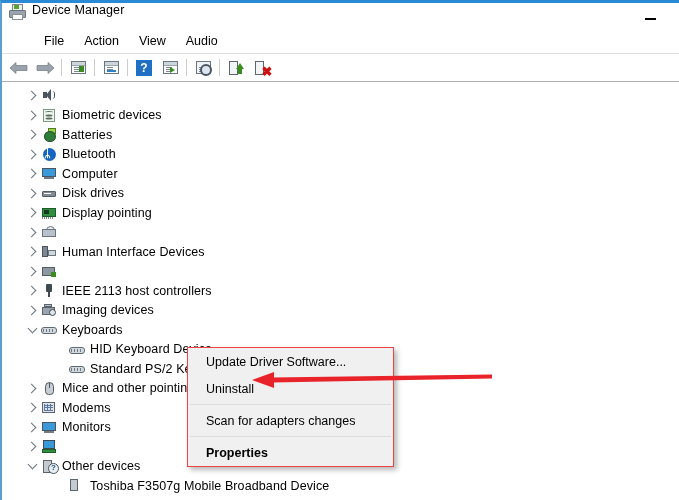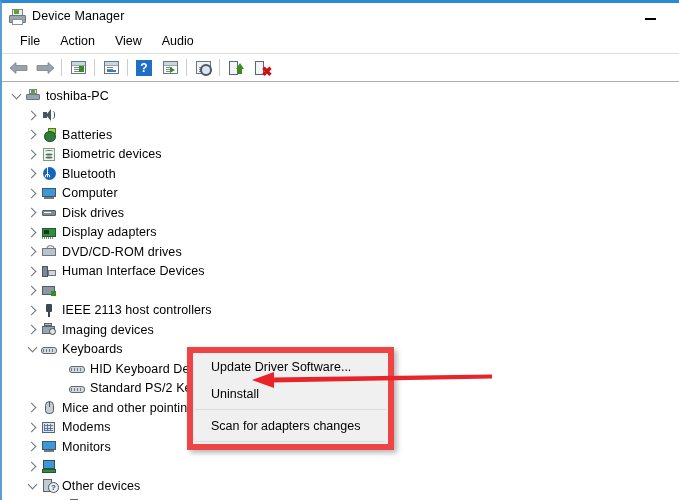--- a/index.html
+++ b/index.html
@@ -25,21 +25,21 @@
     border-top: 3px solid #2a8ad4;
     border-left: 2px solid #5a9fd4;
     box-sizing: border-box;
   }
   
   #titlebar {
     position: relative;
     height: 25px;
     background: #ffffff;
     display: flex;
-    align-items: center;
+    align-items: flex-start;
     padding-left: 6px;
   }
   #title-icon {
     width: 18px; height: 16px;
     position: relative;
     margin-right: 6px;
     flex: none;
   }
   .printer-body {
     position: absolute;
@@ -86,22 +86,22 @@
     width: 11px; height: 2px;
     background: #000000;
     display: block;
     margin-top: 6px;
   }
   
   #menubar {
     height: 25px;
     display: flex;
     align-items: center;
-    padding-left: 8px;
     background: #ffffff;
+    margin-left: 32px;
   }
   .menu-item {
     font-size: 12.5px;
     color: #000000;
     padding: 2px 10px;
     cursor: default;
   }
   #menu-sep {
     height: 1px;
     background: #dfdfdf;
@@ -531,21 +531,21 @@
   .ic-pc .pcm-green {
     position: absolute; left: 6px; top: 2px;
     width: 4px; height: 3px; background: #5aa52b;
   }
   
   #ctxmenu {
     position: absolute;
     left: 185px; top: 344px;
     width: 207px;
     background: #f0f0f0;
-    border: 6px solid #ef4444;
+    border: 1px solid #ef4444;
     box-shadow: 3px 3px 5px rgba(0,0,0,0.28);
     z-index: 50;
     box-sizing: border-box;
   }
   .ctx-item {
     height: 27px;
     display: flex;
     align-items: center;
     padding-left: 18px;
     font-size: 12.5px;
@@ -646,68 +646,55 @@
     <div class="tb-btn">
       <span class="door-icon">
         <span class="door-frame"></span>
         <span class="redx">✖</span>
       </span>
     </div>
   </div>
   <div id="toolbar-sep"></div>
 
   <div id="tree">
-      <div class="row lvl0">
-        <span class="twisty">
-          <span class="chev expanded"></span>
-        </span>
-        <span class="ticon">
-          <span class="ic ic-pc">
-            <span class="pcm-top"></span>
-            <span class="pcm-green"></span>
-            <span class="pcm-body"></span>
-          </span>
-        </span>
-        <span class="label">toshiba-PC</span>
-      </div>
       <div class="row lvl1">
         <span class="twisty">
           <span class="chev collapsed"></span>
         </span>
         <span class="ticon">
           <span class="ic ic-speaker">
             <span class="sp-body"></span>
             <span class="sp-cone"></span>
             <span class="sp-wave"></span>
           </span>
         </span>
       </div>
       <div class="row lvl1">
         <span class="twisty">
           <span class="chev collapsed"></span>
         </span>
         <span class="ticon">
+          <span class="ic ic-bio">
+            <span class="bio-box"></span>
+            <span class="bio-l"></span>
+          </span>
+        </span>
+        <span class="label">Biometric devices</span>
+      </div>
+      <div class="row lvl1">
+        <span class="twisty">
+          <span class="chev collapsed"></span>
+        </span>
+        <span class="ticon">
           <span class="ic ic-battery">
             <span class="bt-top"></span>
             <span class="bt-round"></span>
           </span>
         </span>
         <span class="label">Batteries</span>
-      </div>
-      <div class="row lvl1">
-        <span class="twisty">
-          <span class="chev collapsed"></span>
-        </span>
-        <span class="ticon">
-          <span class="ic ic-bio">
-            <span class="bio-box"></span>
-            <span class="bio-l"></span>
-          </span>
-        </span>
-        <span class="label">Biometric devices</span>
       </div>
       <div class="row lvl1">
         <span class="twisty">
           <span class="chev collapsed"></span>
         </span>
         <span class="ticon">
           <span class="ic ic-bt">
             <span class="bt-circle"></span>
             <span class="bt-rune">ᛦ</span>
           </span>
@@ -742,33 +729,32 @@
         <span class="twisty">
           <span class="chev collapsed"></span>
         </span>
         <span class="ticon">
           <span class="ic ic-display">
             <span class="dp-card"></span>
             <span class="dp-chip"></span>
             <span class="dp-pins"></span>
           </span>
         </span>
-        <span class="label">Display adapters</span>
+        <span class="label">Display pointing</span>
       </div>
       <div class="row lvl1">
         <span class="twisty">
           <span class="chev collapsed"></span>
         </span>
         <span class="ticon">
           <span class="ic ic-dvd">
             <span class="dv-disc"></span>
             <span class="dv-body"></span>
           </span>
         </span>
-        <span class="label">DVD/CD-ROM drives</span>
       </div>
       <div class="row lvl1">
         <span class="twisty">
           <span class="chev collapsed"></span>
         </span>
         <span class="ticon">
           <span class="ic ic-hid">
             <span class="hd-box"></span>
             <span class="hd-kb"></span>
           </span>
@@ -913,20 +899,21 @@
         <span class="label">Toshiba F3507g Mobile Broadband Device</span>
       </div>
     </div>
 
   <div id="ctxmenu">
     <div class="ctx-item">Update Driver Software...</div>
     <div class="ctx-item">Uninstall</div>
     <div class="ctx-sep"></div>
     <div class="ctx-item">Scan for adapters changes</div>
     <div class="ctx-sep"></div>
+    <div class="ctx-item bold">Properties</div>
   </div>
 
   <svg id="red-arrow" viewBox="0 0 240 22">
     <polygon points="0,11 22,3 22,19" fill="#e8242a"></polygon>
     <polygon points="20,8.5 240,5.5 240,9.5 20,13.5" fill="#e8242a"></polygon>
   </svg>
 
 </div>
 
 </body></html>

